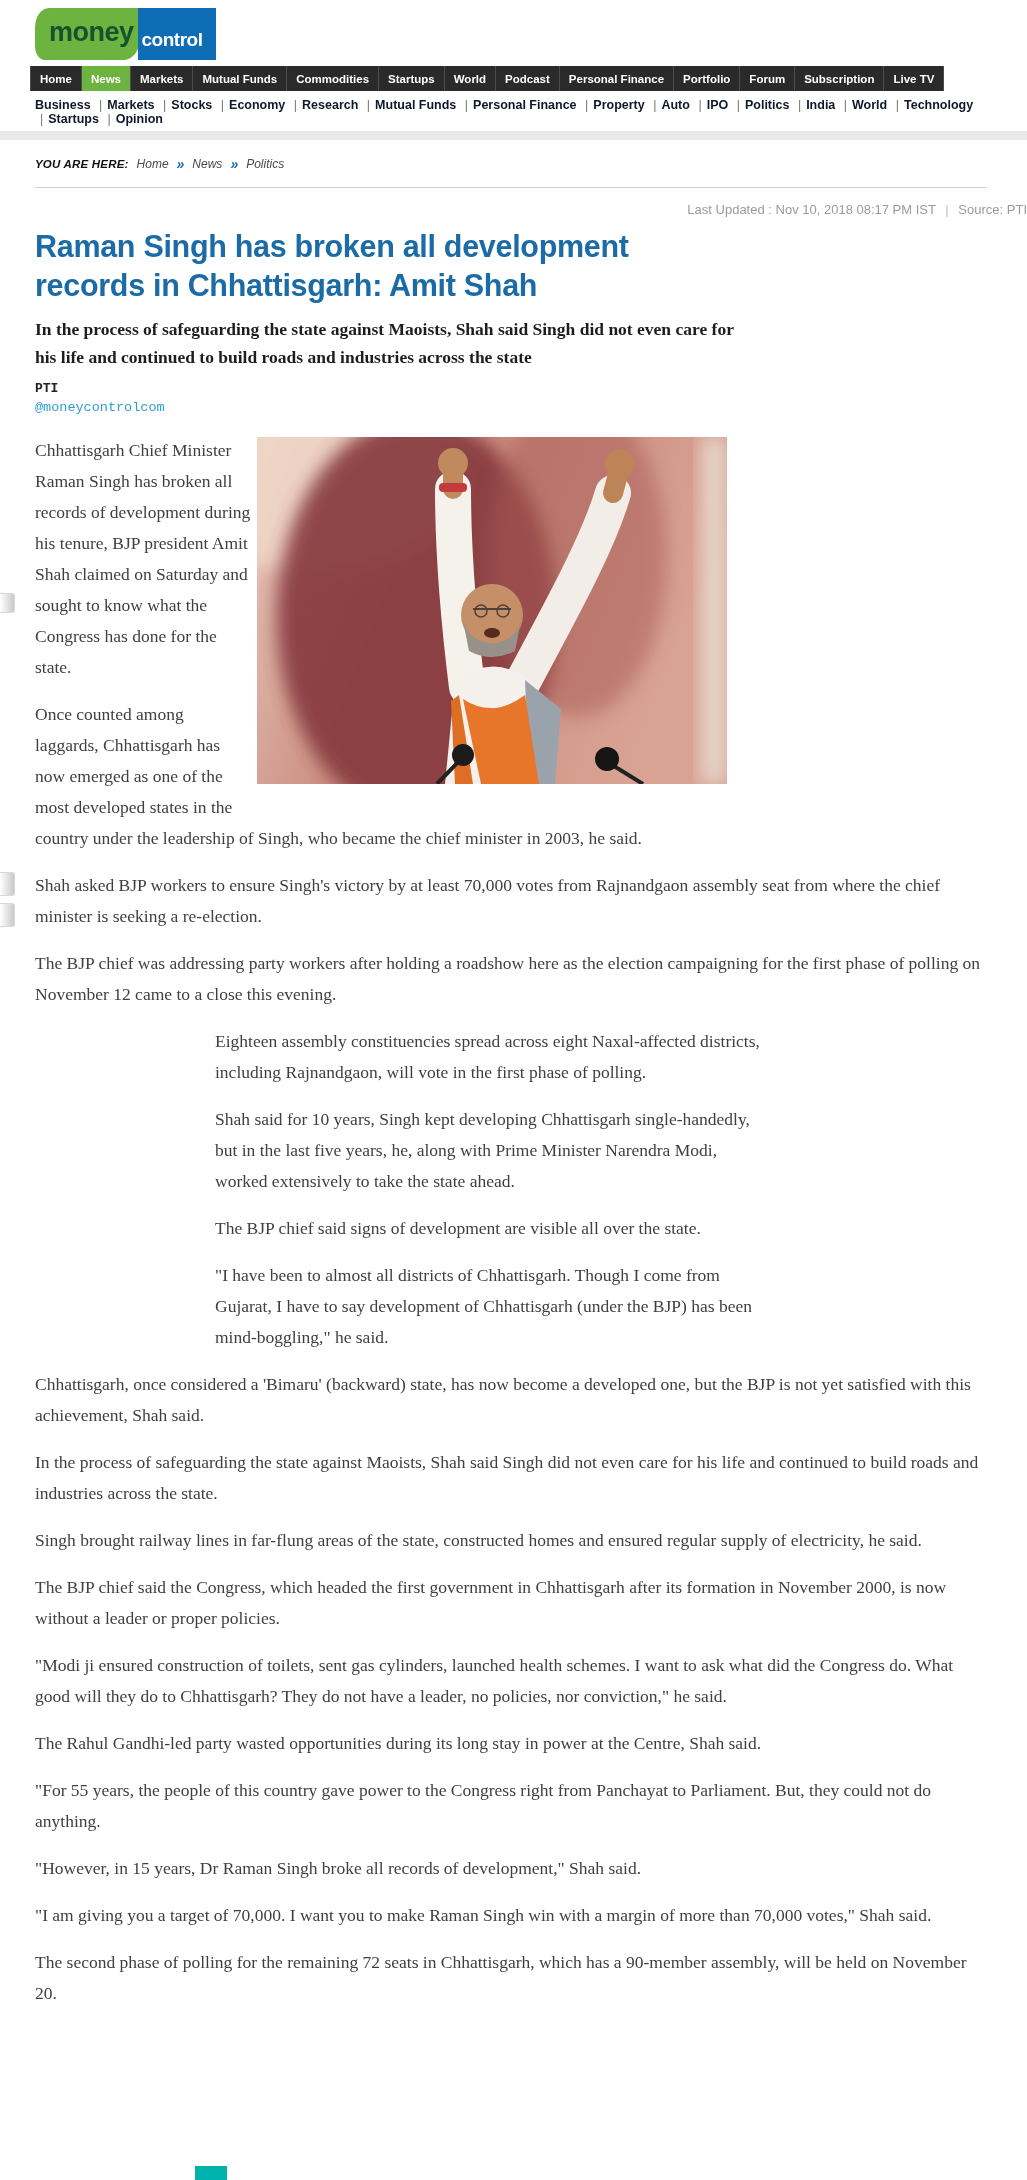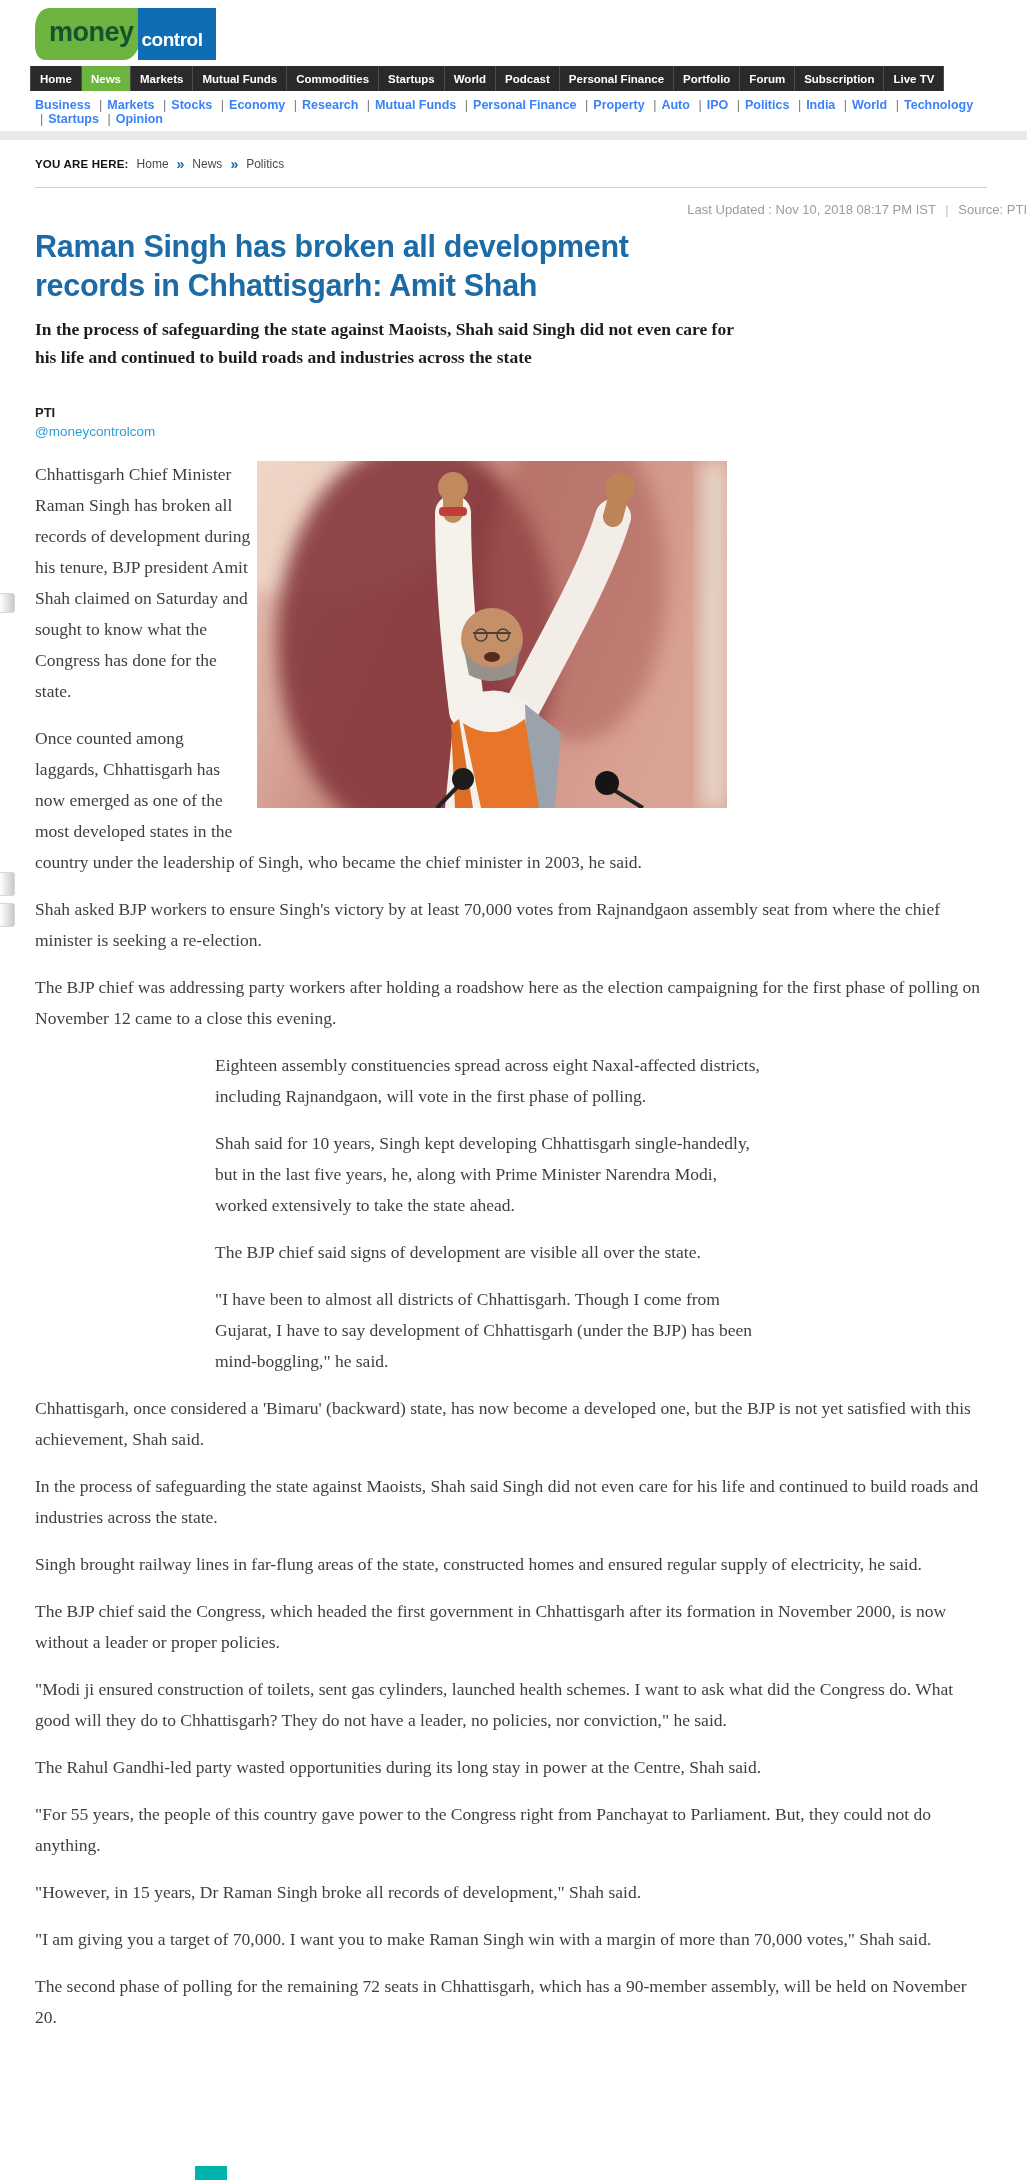--- a/index.html
+++ b/index.html
@@ -41,28 +41,28 @@
     color:#fff; font-size:11.5px; font-weight:bold;
     padding:0 9px; display:flex; align-items:center;
     border-right:1px solid #4d4d4d;
     white-space:nowrap; cursor:pointer; text-decoration:none;
   }
   .nav-item:first-child { border-left:1px solid #4d4d4d; }
   .nav-item.active { background:#6cb33f; }
 
   
   .subnav { padding:7px 0 5px 0; font-size:12.5px; font-weight:bold; color:#2b2b2b; }
-  .subnav-item { cursor:pointer; color:#3b82f6; text-decoration:none; white-space:nowrap; }
+  .subnav-item { cursor:pointer; color:#0f172a; text-decoration:none; white-space:nowrap; }
   .subnav-item + .subnav-item::before {
     content:"|"; color:#777; font-weight:normal; margin:0 5px;
   }
   .gray-strip { height:9px; background:#e9e9e9; width:1027px; margin-left:-35px; }
 
   
-  .breadcrumb { margin-top:16px; font-size:12px; color:#444; display:flex; align-items:center; gap:8px; }
+  .breadcrumb { margin-top:16px; font-size:12px; color:#444; display:flex; align-items:center; gap:8px;font-style:italic; }
   .breadcrumb .you-are-here { font-weight:bold; color:#111; font-size:11.5px; letter-spacing:0.2px; }
   .crumb { color:#4a4a4a; text-decoration:none; cursor:pointer; }
   .chev { color:#1669ad; font-weight:bold; font-size:14px; }
 
   hr.rule { border:none; border-top:1px solid #cfcfcf; margin:15px 0 0 0; width:952px; }
 
   
   .meta { margin-top:14px; font-size:13px; color:#9b9b9b;text-align:right; }
   .meta .sep { margin:0 6px; color:#c0c0c0; }
   .headline {
@@ -72,21 +72,21 @@
     font-size:30.5px; line-height:39px; font-weight:bold;
     letter-spacing:-0.3px;
   }
   .subheadline {
     margin:10px 0 0 0;
     max-width:708px;
     font-family:"Liberation Serif", serif;
     font-weight:bold; color:#1d1d1d;
     font-size:17.5px; line-height:28px;
   }
-  .author { margin-top:32px; }
+  .author { margin-top:8px;font-family:Liberation Mono, monospace; }
   .author .name { font-size:13px; font-weight:bold; color:#222; }
   .author .handle { display:block; font-size:13.5px; color:#2d9fd8; text-decoration:none; margin-top:3px; cursor:pointer; }
 
   
   .article-body {
     margin-top:20px;
     font-family:"Liberation Serif", serif;
     font-size:17.5px; line-height:31px; color:#3f3f3f;
     width:950px;
   }

